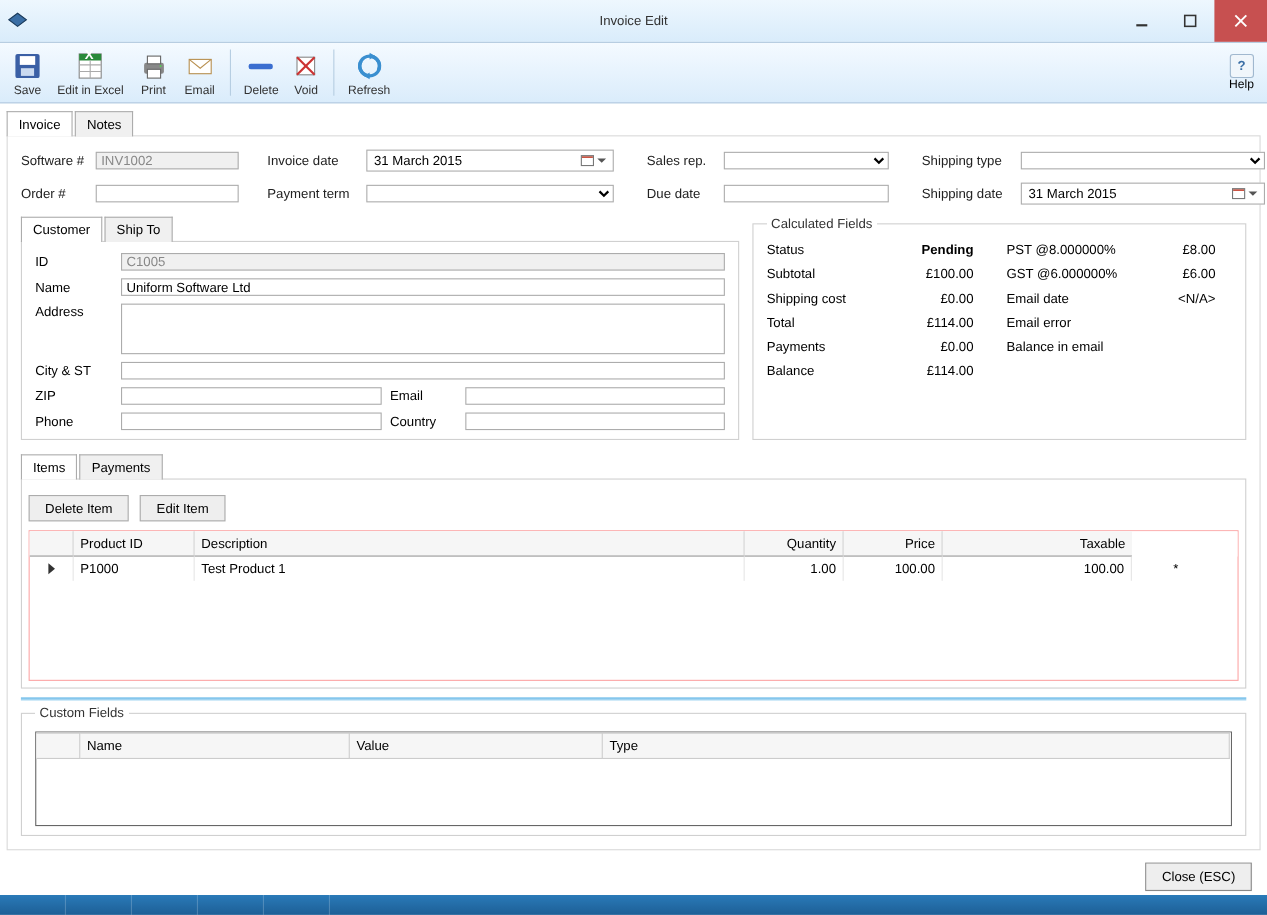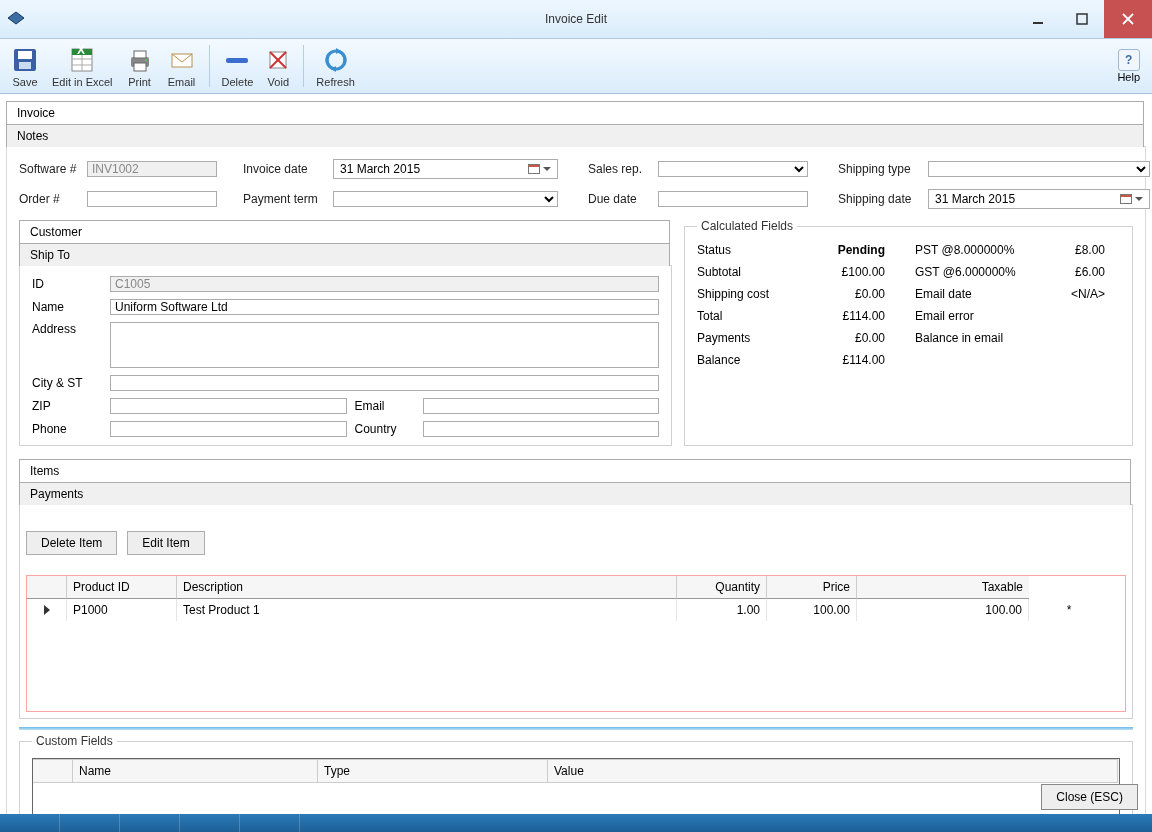--- a/index.html
+++ b/index.html
@@ -21,21 +21,21 @@
 .tool-item .ico { height: 32px; display: flex; align-items: center; justify-content: center; }
 .tool-item .lbl { font-size: 11px; color: #333; }
 .tool-sep { width: 1px; height: 42px; background: #b6cee2; margin: 0 6px; }
 .tool-spacer { flex: 1; }
 .help-item { display: flex; flex-direction: column; align-items: center; padding: 2px 8px; }
 .help-item .q { width: 22px; height: 22px; border: 1px solid #a0b8cf; border-radius: 3px; display: flex; align-items: center; justify-content: center; font-weight: bold; color: #3a6ea5; background: #f0f6fb; }
 .help-item .lbl { font-size: 11px; }
 
 
 .main-wrap { padding: 6px; }
-.page-tabs, .sub-tabs { display: flex; flex-direction: column; }
+.page-tabs, .sub-tabs { display: flex; }
 .tab { border: 1px solid #acacac; border-bottom: none; padding: 4px 10px; background: #f0f0f0; margin-right: 2px; cursor: default; position: relative; top: 1px; }
 .tab.active { background: #fff; }
 .tab-content { border: 1px solid #d9d9d9; background: #fff; padding: 12px; }
 
 
 .field-grid-top { display: grid; grid-template-columns: 68px 130px 26px 90px 225px 30px 70px 150px 30px 90px 222px; row-gap: 10px; align-items: center; }
 .lbl-s { color: #222; }
 .inp { height: 16px; border: 1px solid #acacac; background: #fff; padding: 0 4px; width: 100%; }
 .inp.ro { background: #f0f0f0; color: #888; }
 .date-combo { display: flex; align-items: center; border: 1px solid #acacac; height: 20px; background: #fff; padding: 0 6px; }
@@ -52,21 +52,21 @@
 
 .cust-grid { display: grid; grid-template-columns: 70px 1fr 60px 1fr; column-gap: 8px; row-gap: 7px; align-items: center; }
 .cust-grid .full { grid-column: 2 / 5; }
 .cust-grid textarea.inp { height: 46px; resize: none; }
 
 .calc-grid { display: grid; grid-template-columns: 98px 90px 30px 110px 80px; row-gap: 8px; align-items: center; }
 .calc-grid .rt { text-align: right; }
 .bold { font-weight: bold; }
 .items-tabs-wrap { margin-top: 0; }
 .btn { border: 1px solid #acacac; background: #eee; padding: 4px 14px; cursor: default; }
-.btn-row { display: flex; gap: 10px; margin: 20px 0; }
+.btn-row { display: flex; gap: 10px; margin: 8px 0; }
 
 .items-table { border: 1px solid #fca5a5; }
 .items-table .thead { display: grid; grid-template-columns: 40px 110px 500px 90px 90px 172px 80px; background: #fff; }
 .items-table .thead .th { border-right: 1px solid #ccc; border-bottom: 1px solid #999; padding: 4px 6px; background: #f6f6f6; }
 .items-table .thead .th:last-child { border-right: none; }
 .items-table .trow { display: grid; grid-template-columns: 40px 110px 500px 90px 90px 172px 80px; }
 .items-table .td { border-right: 1px solid #e5e5e5; padding: 4px 6px; }
 .items-table .td:last-child { border-right: none; }
 .items-table .td.rt { text-align: right; }
 .items-table .td.ct { text-align: center; }
@@ -360,22 +360,22 @@
     </div>
 
     <div class="blue-sep"></div>
 
     <fieldset class="custom-fs">
       <legend>Custom Fields</legend>
       <div class="custom-table">
         <div class="thead2">
           <div class="th2"></div>
           <div class="th2">Name</div>
+          <div class="th2">Value</div>
           <div class="th2">Type</div>
-          <div class="th2">Value</div>
         </div>
         <div class="custom-body"></div>
       </div>
     </fieldset>
 
   </div>
 </div>
 
 <div class="footer">
   <button class="close-btn">Close (ESC)</button>

